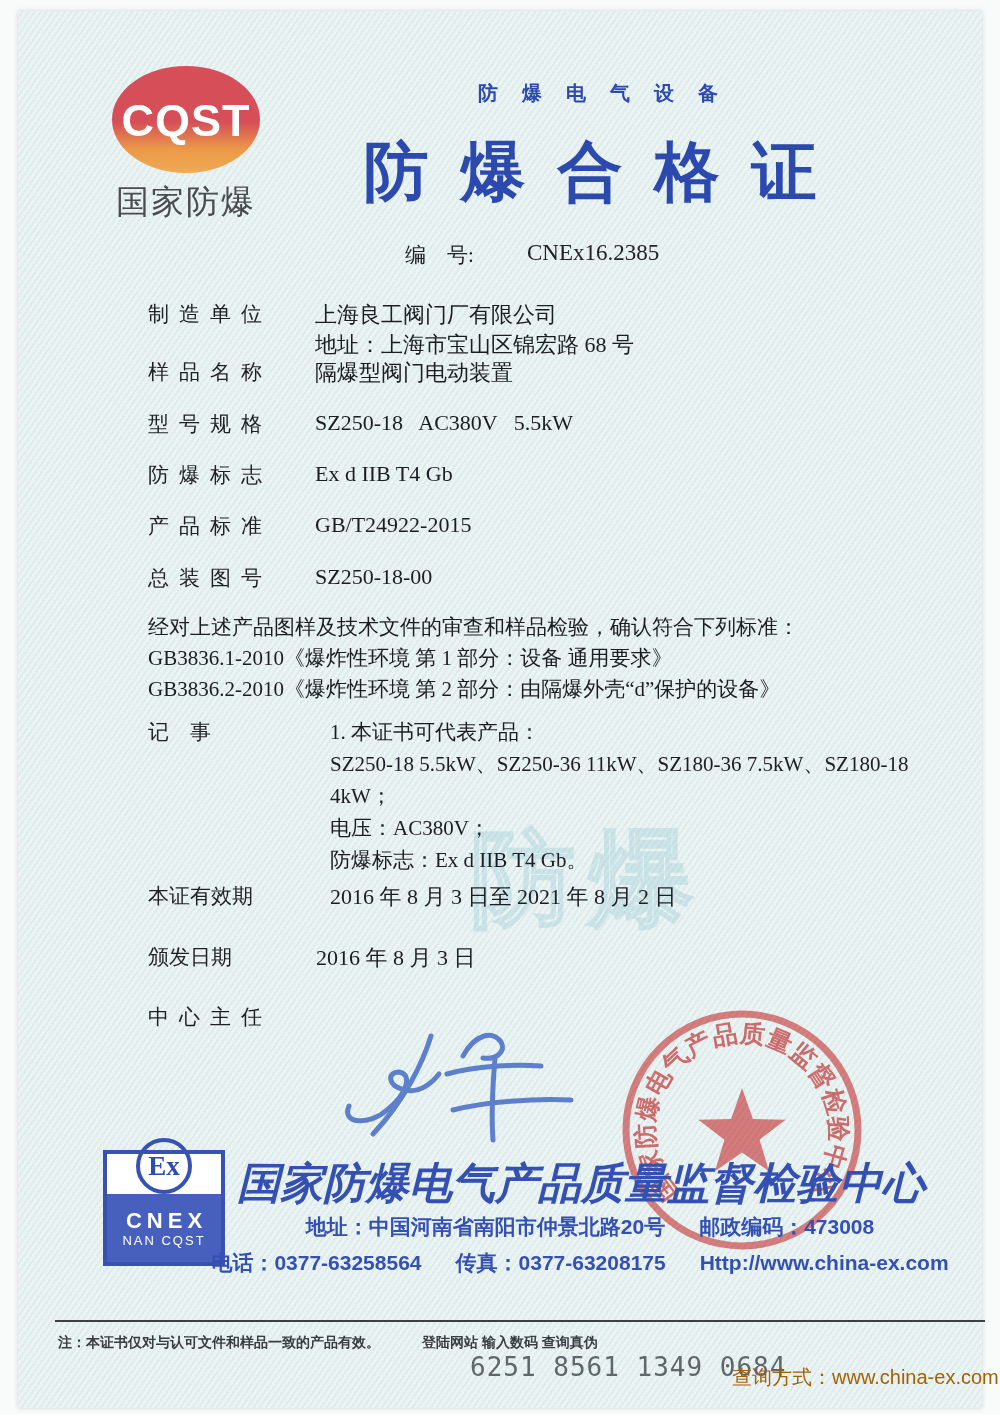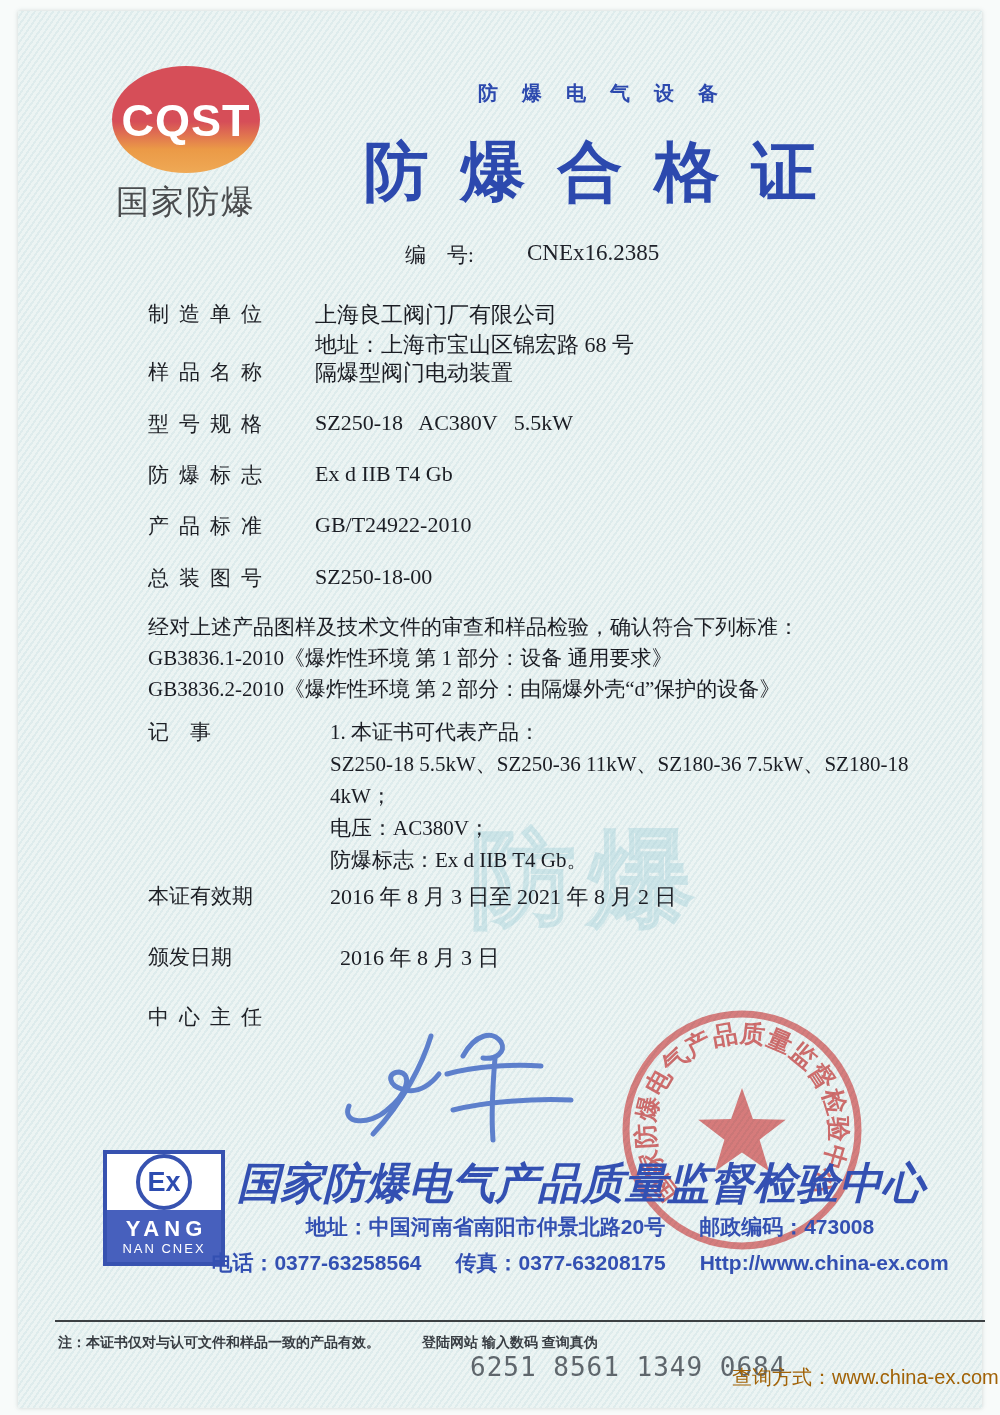--- a/index.html
+++ b/index.html
@@ -38,21 +38,21 @@
   .watermark{left:470px;top:810px;font-size:105px;color:transparent;-webkit-text-stroke:2px rgba(150,200,212,.35);
       letter-spacing:14px;font-family:"Liberation Sans",sans-serif;font-weight:bold;}
 
   
   .sig{left:335px;top:1022px;}
   .stamp{left:612px;top:1000px;mix-blend-mode:multiply;}
 
   
   .badge{left:103px;top:1150px;width:114px;height:108px;border:4px solid #3752b0;background:#fff;
       display:flex;flex-direction:column;font-family:"Liberation Sans",sans-serif;}
-  .badge-top{height:56px;display:flex;align-items:flex-end;justify-content:center;}
+  .badge-top{height:40px;display:flex;align-items:flex-end;justify-content:center;font-family:Liberation Serif, serif;}
   .badge-circle{width:48px;height:48px;border:4px solid #3752b0;border-radius:50%;display:flex;align-items:center;justify-content:center;
       color:#2d4cb0;font-weight:bold;font-size:27px;}
   .badge-band{flex:1;background:#4760bd;color:#fff;display:flex;flex-direction:column;align-items:center;justify-content:center;line-height:1.05;}
   .badge-acronym{font-size:22px;letter-spacing:5px;text-indent:5px;font-weight:bold;}
   .badge-city{font-size:13px;letter-spacing:2px;margin-top:2px;}
   .org-name{left:236px;top:1155px;width:690px;text-align:center;font-size:43px;font-weight:bold;font-style:italic;
       color:#3350b2;font-family:"Liberation Serif",serif;white-space:nowrap;}
   .org-line{width:760px;text-align:center;font-family:"Liberation Sans",sans-serif;font-weight:bold;
       font-size:21px;color:#3350b2;white-space:nowrap;}
   .org-line .gap{display:inline-block;width:34px;}
@@ -90,41 +90,41 @@
   <div class="abs f-label" style="top:358px">样品名称</div>
   <div class="abs f-value" style="top:358px">隔爆型阀门电动装置</div>
 
   <div class="abs f-label" style="top:410px">型号规格</div>
   <div class="abs f-value" style="top:410px">SZ250-18   AC380V   5.5kW</div>
 
   <div class="abs f-label" style="top:461px">防爆标志</div>
   <div class="abs f-value" style="top:461px">Ex d IIB T4 Gb</div>
 
   <div class="abs f-label" style="top:512px">产品标准</div>
-  <div class="abs f-value" style="top:512px">GB/T24922-2010</div>
+  <div class="abs f-value" style="top:512px">GB/T24922-2015</div>
 
   <div class="abs f-label" style="top:564px">总装图号</div>
   <div class="abs f-value" style="top:564px">SZ250-18-00</div>
 
   <div class="abs para" style="top:612px">经对上述产品图样及技术文件的审查和样品检验，确认符合下列标准：</div>
   <div class="abs para" style="top:643px">GB3836.1-2010《爆炸性环境 第 1 部分：设备 通用要求》</div>
   <div class="abs para" style="top:674px">GB3836.2-2010《爆炸性环境 第 2 部分：由隔爆外壳“d”保护的设备》</div>
 
   <div class="abs f-label" style="top:718px;letter-spacing:0">记　事</div>
   <div class="abs remark-line" style="top:718px">1. 本证书可代表产品：</div>
   <div class="abs remark-line" style="top:750px">SZ250-18 5.5kW、SZ250-36 11kW、SZ180-36 7.5kW、SZ180-18</div>
   <div class="abs remark-line" style="top:782px">4kW；</div>
   <div class="abs remark-line" style="top:814px">电压：AC380V；</div>
   <div class="abs remark-line" style="top:846px">防爆标志：Ex d IIB T4 Gb。</div>
 
   <div class="abs plain-label" style="top:882px">本证有效期</div>
   <div class="abs f-value" style="left:330px;top:882px">2016 年 8 月 3 日至 2021 年 8 月 2 日</div>
 
   <div class="abs plain-label" style="top:943px">颁发日期</div>
-  <div class="abs f-value" style="left:340px;top:943px">2016 年 8 月 3 日</div>
+  <div class="abs f-value" style="left:316px;top:943px">2016 年 8 月 3 日</div>
 
   <div class="abs f-label" style="top:1003px">中心主任</div>
 
   <svg class="abs sig" width="280" height="130" viewBox="0 0 280 130">
     <g fill="none" stroke="#4f74c8" stroke-width="5" stroke-linecap="round" opacity="0.9">
       <path d="M 96 14 C 88 40, 70 78, 38 112"></path>
       <path d="M 14 84 C 6 102, 34 104, 52 88 C 72 72, 78 52, 64 50 C 52 50, 52 64, 70 68 C 84 71, 96 62, 104 52"></path>
       <path d="M 128 34 C 140 12, 158 8, 166 20 C 172 30, 160 38, 148 36"></path>
       <path d="M 112 52 C 140 44, 180 42, 206 44"></path>
       <path d="M 118 88 C 150 80, 200 76, 236 78"></path>
@@ -143,22 +143,22 @@
     </text>
   </svg>
 
   <div class="abs badge">
     <div class="badge-top">
       <div class="badge-circle">
           <span>Ex</span>
         </div>
     </div>
     <div class="badge-band">
-      <span class="badge-acronym">YANG</span>
-      <span class="badge-city">NAN CNEX</span>
+      <span class="badge-acronym">CNEX</span>
+      <span class="badge-city">NAN CQST</span>
     </div>
   </div>
 
   <div class="abs org-name">国家防爆电气产品质量监督检验中心</div>
 
   <div class="abs org-line" style="left:210px;top:1213px">
     <span>地址：</span><span>中国河南省南阳市仲景北路20号</span><span class="gap"></span><span>邮政编码：</span><span>473008</span>
   </div>
 
   <div class="abs org-line" style="left:200px;top:1249px">

